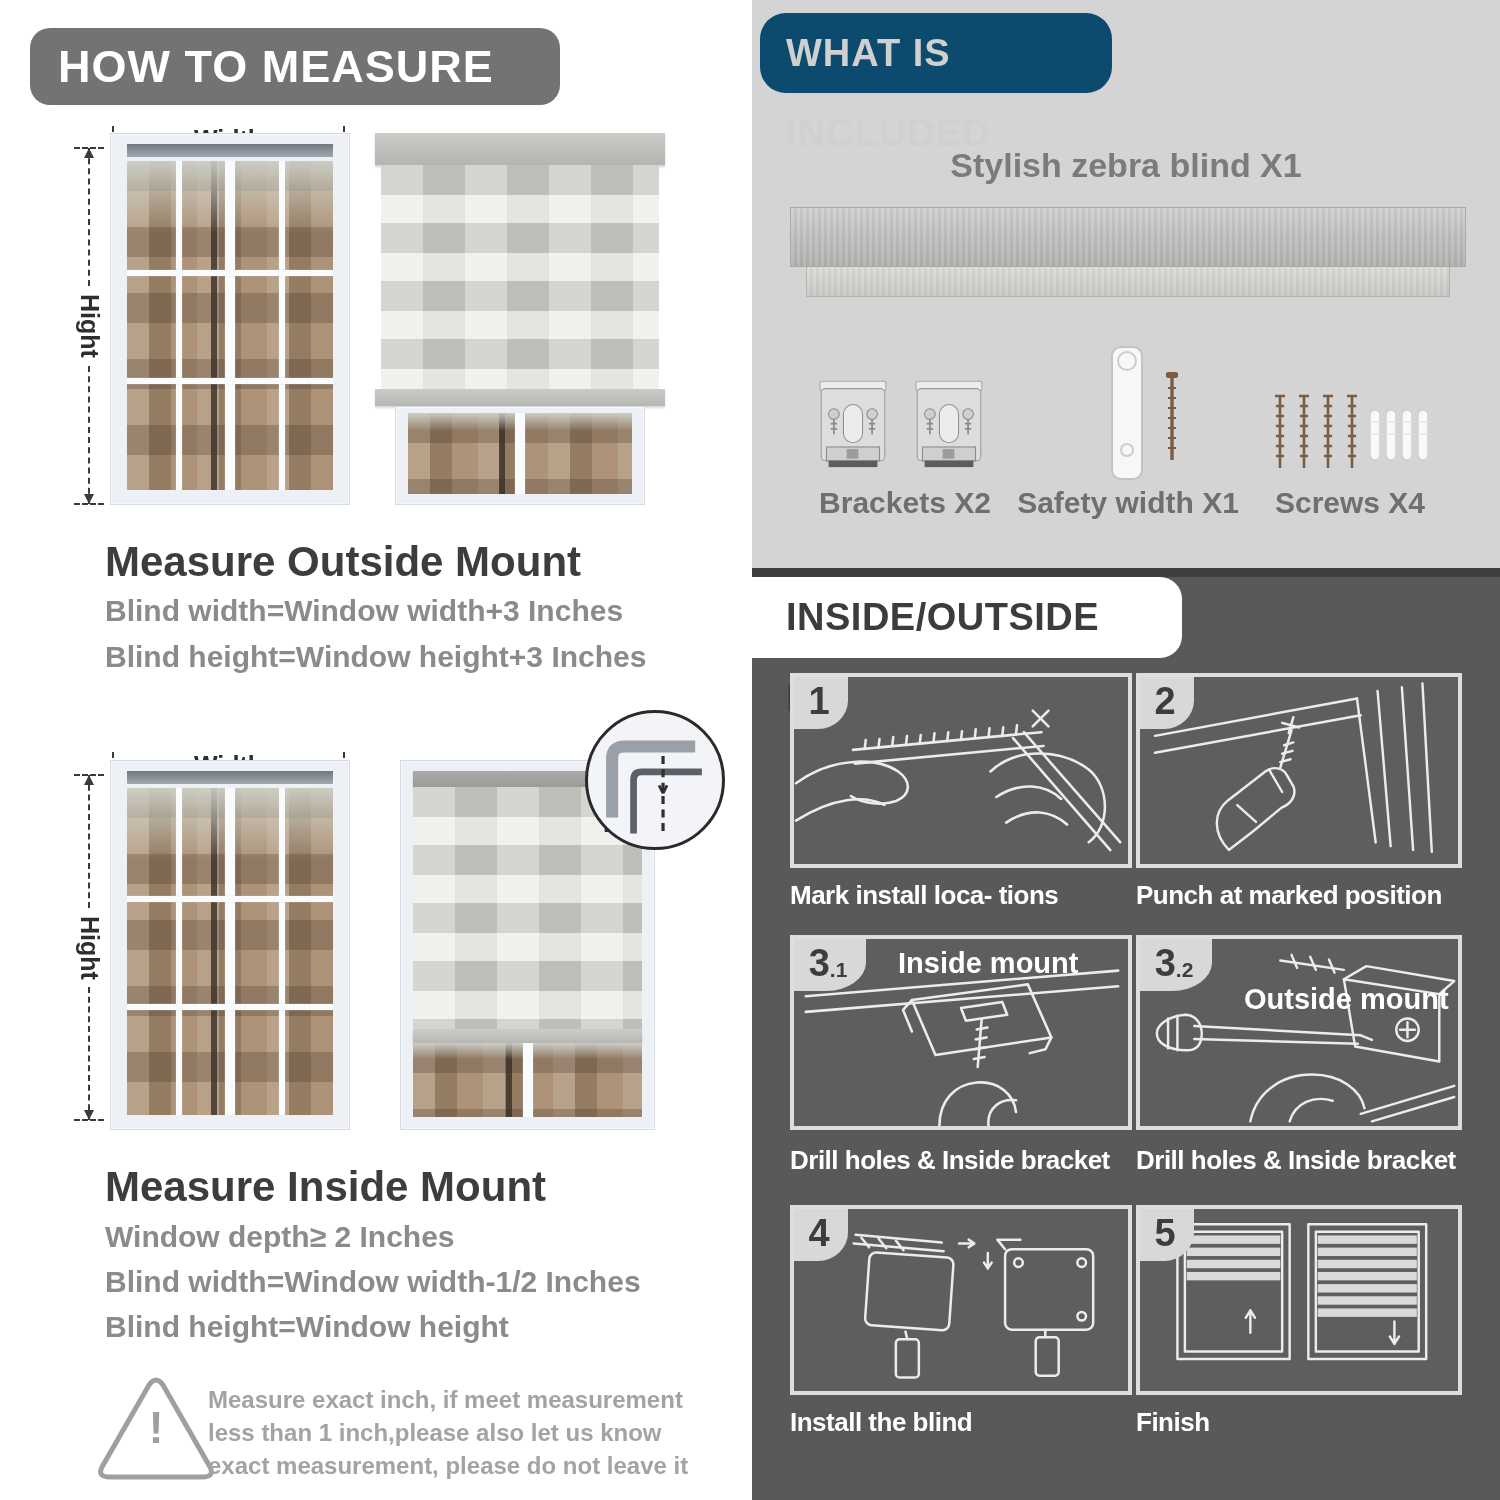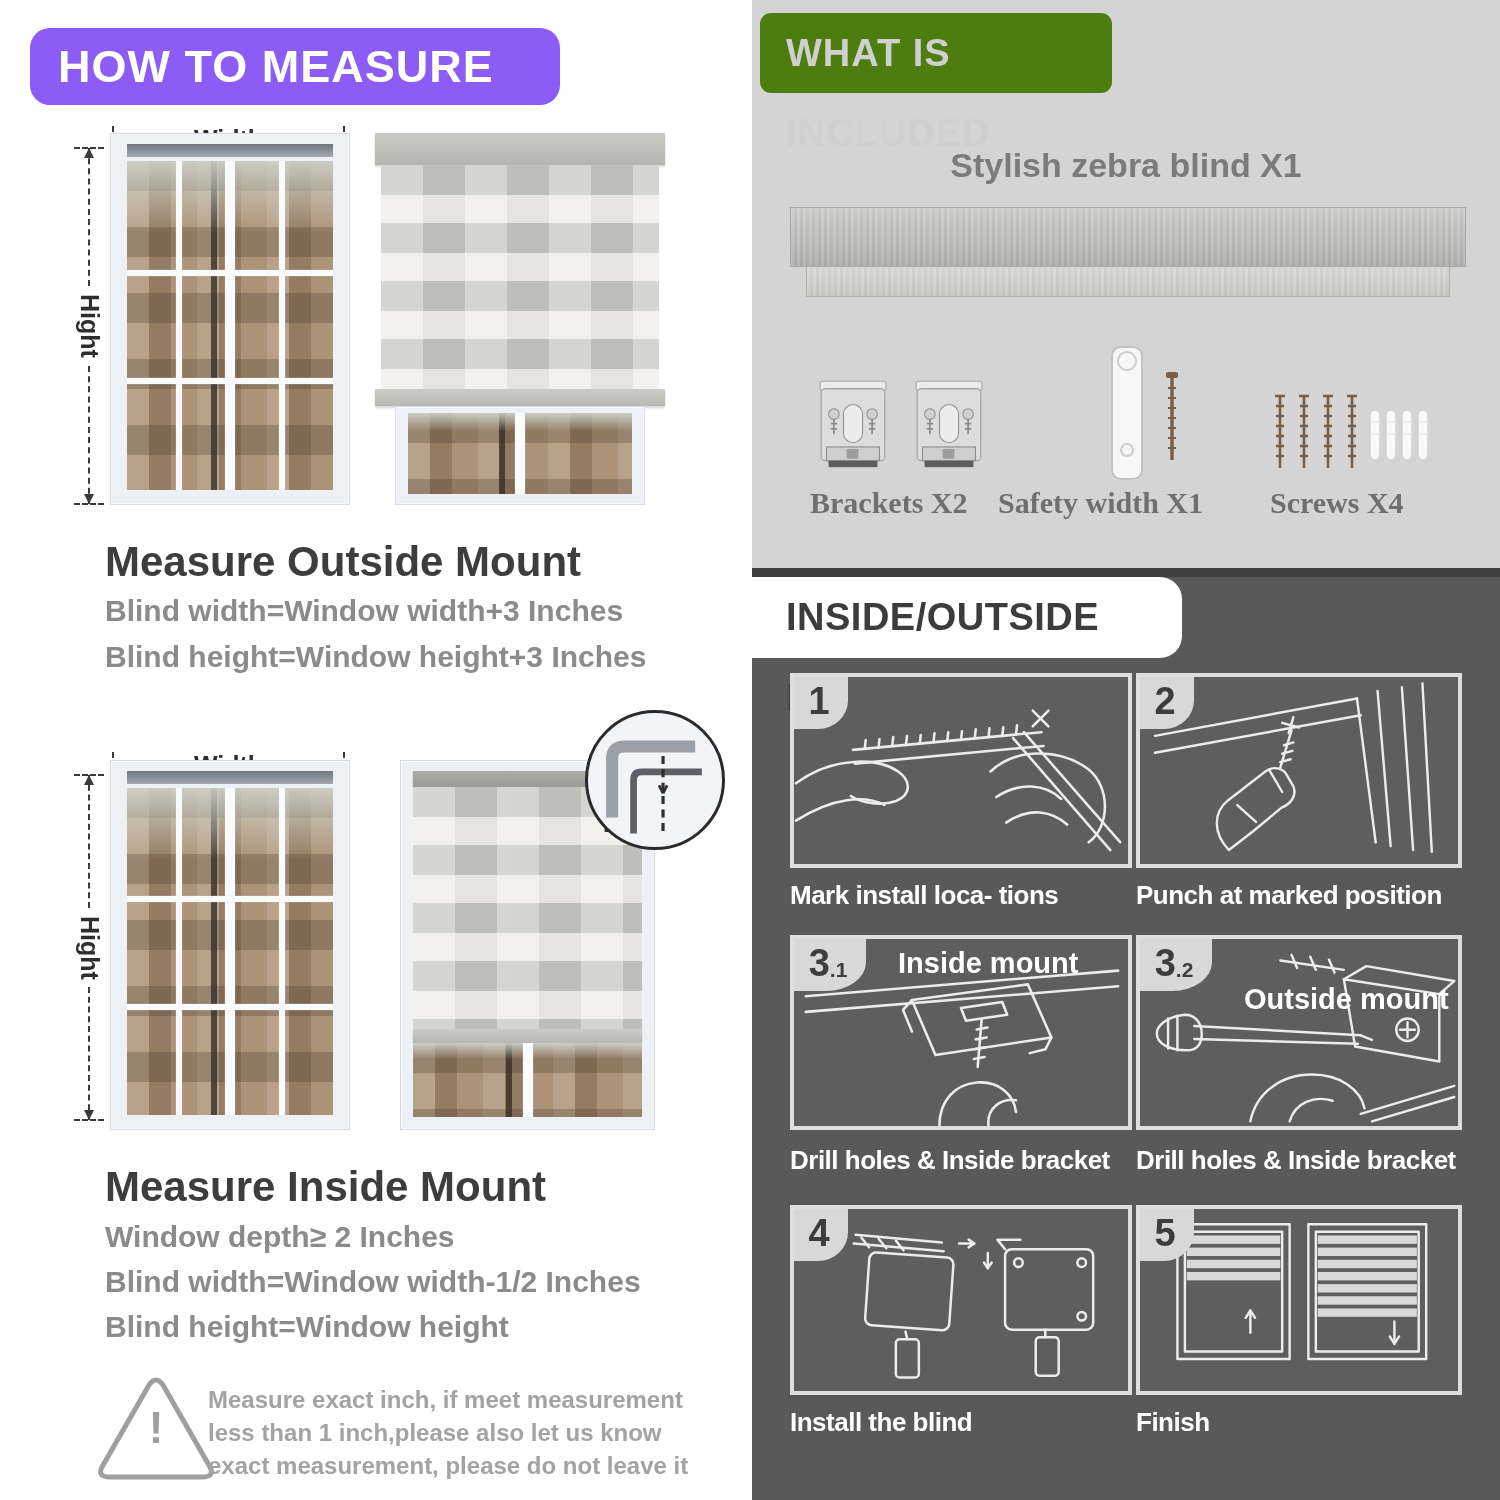--- a/index.html
+++ b/index.html
@@ -6,26 +6,26 @@
   body{
     width:1500px;height:1500px;
     font-family:"Liberation Sans",sans-serif;
     background:#ffffff;
     position:relative;
     overflow:hidden;
   }
   .abs{position:absolute;}
   
   .pill-gray{
-    background:#8b5cf6;border-radius:20px;
+    background:#737373;border-radius:20px;
     color:#ffffff;font-weight:700;font-size:45px;letter-spacing:1px;
     line-height:77px;padding-left:28px;
   }
   .pill-white{
-    background:#4d7c0f;border-radius:11px;
+    background:#0c4a6e;border-radius:26px;
     color:#d0d0d0;font-weight:700;font-size:38px;letter-spacing:1px;
     line-height:80px;padding-left:26px;
   }
   
   .dim-w{display:flex;align-items:center;height:26px;margin-top:16px;}
   .dim-w .tick{width:0;height:26px;border-left:2px dashed #3a3a3a;}
   .dim-w .seg{flex:1;height:0;border-top:2px dashed #3a3a3a;position:relative;}
   .dim-w .ah{position:absolute;top:-6px;width:0;height:0;border-top:5px solid transparent;border-bottom:5px solid transparent;}
   .dim-w .ah.l{left:0;border-right:10px solid #3a3a3a;}
   .dim-w .ah.r{right:0;border-left:10px solid #3a3a3a;}
@@ -76,21 +76,21 @@
       repeating-linear-gradient(90deg, rgba(255,255,255,.07) 0 3px, rgba(0,0,0,.04) 3px 6px),
       linear-gradient(180deg,#d0d0ce 0%,#c1c1bf 45%,#b2b2b0 100%);
     border:1px solid #a9a9a7;box-sizing:border-box;
   }
   .rail-val{
     background:
       repeating-linear-gradient(90deg, rgba(255,255,255,.08) 0 3px, rgba(0,0,0,.03) 3px 6px),
       linear-gradient(180deg,#dadad7,#c8c8c5);
     border:1px solid #b2b2af;border-top:none;box-sizing:border-box;
   }
-  .item-label{font-size:30px;font-weight:700;color:#6f6f6f;white-space:nowrap;font-family:Liberation Serif, serif;}
+  .item-label{font-size:30px;font-weight:700;color:#6f6f6f;text-align:center;white-space:nowrap;}
   .dark-band{background:#3f3f3f;}
   .dark-bg{background:#595959;}
   .mount-title{
     background:#ffffff;border-radius:0 22px 22px 0;
     color:#3c3c3c;font-weight:700;font-size:38px;letter-spacing:.5px;
     line-height:81px;padding-left:34px;box-sizing:border-box;
   }
   .panel{
     position:absolute;border:4px solid #dedede;background:#5e5e5e;box-sizing:border-box;
   }

